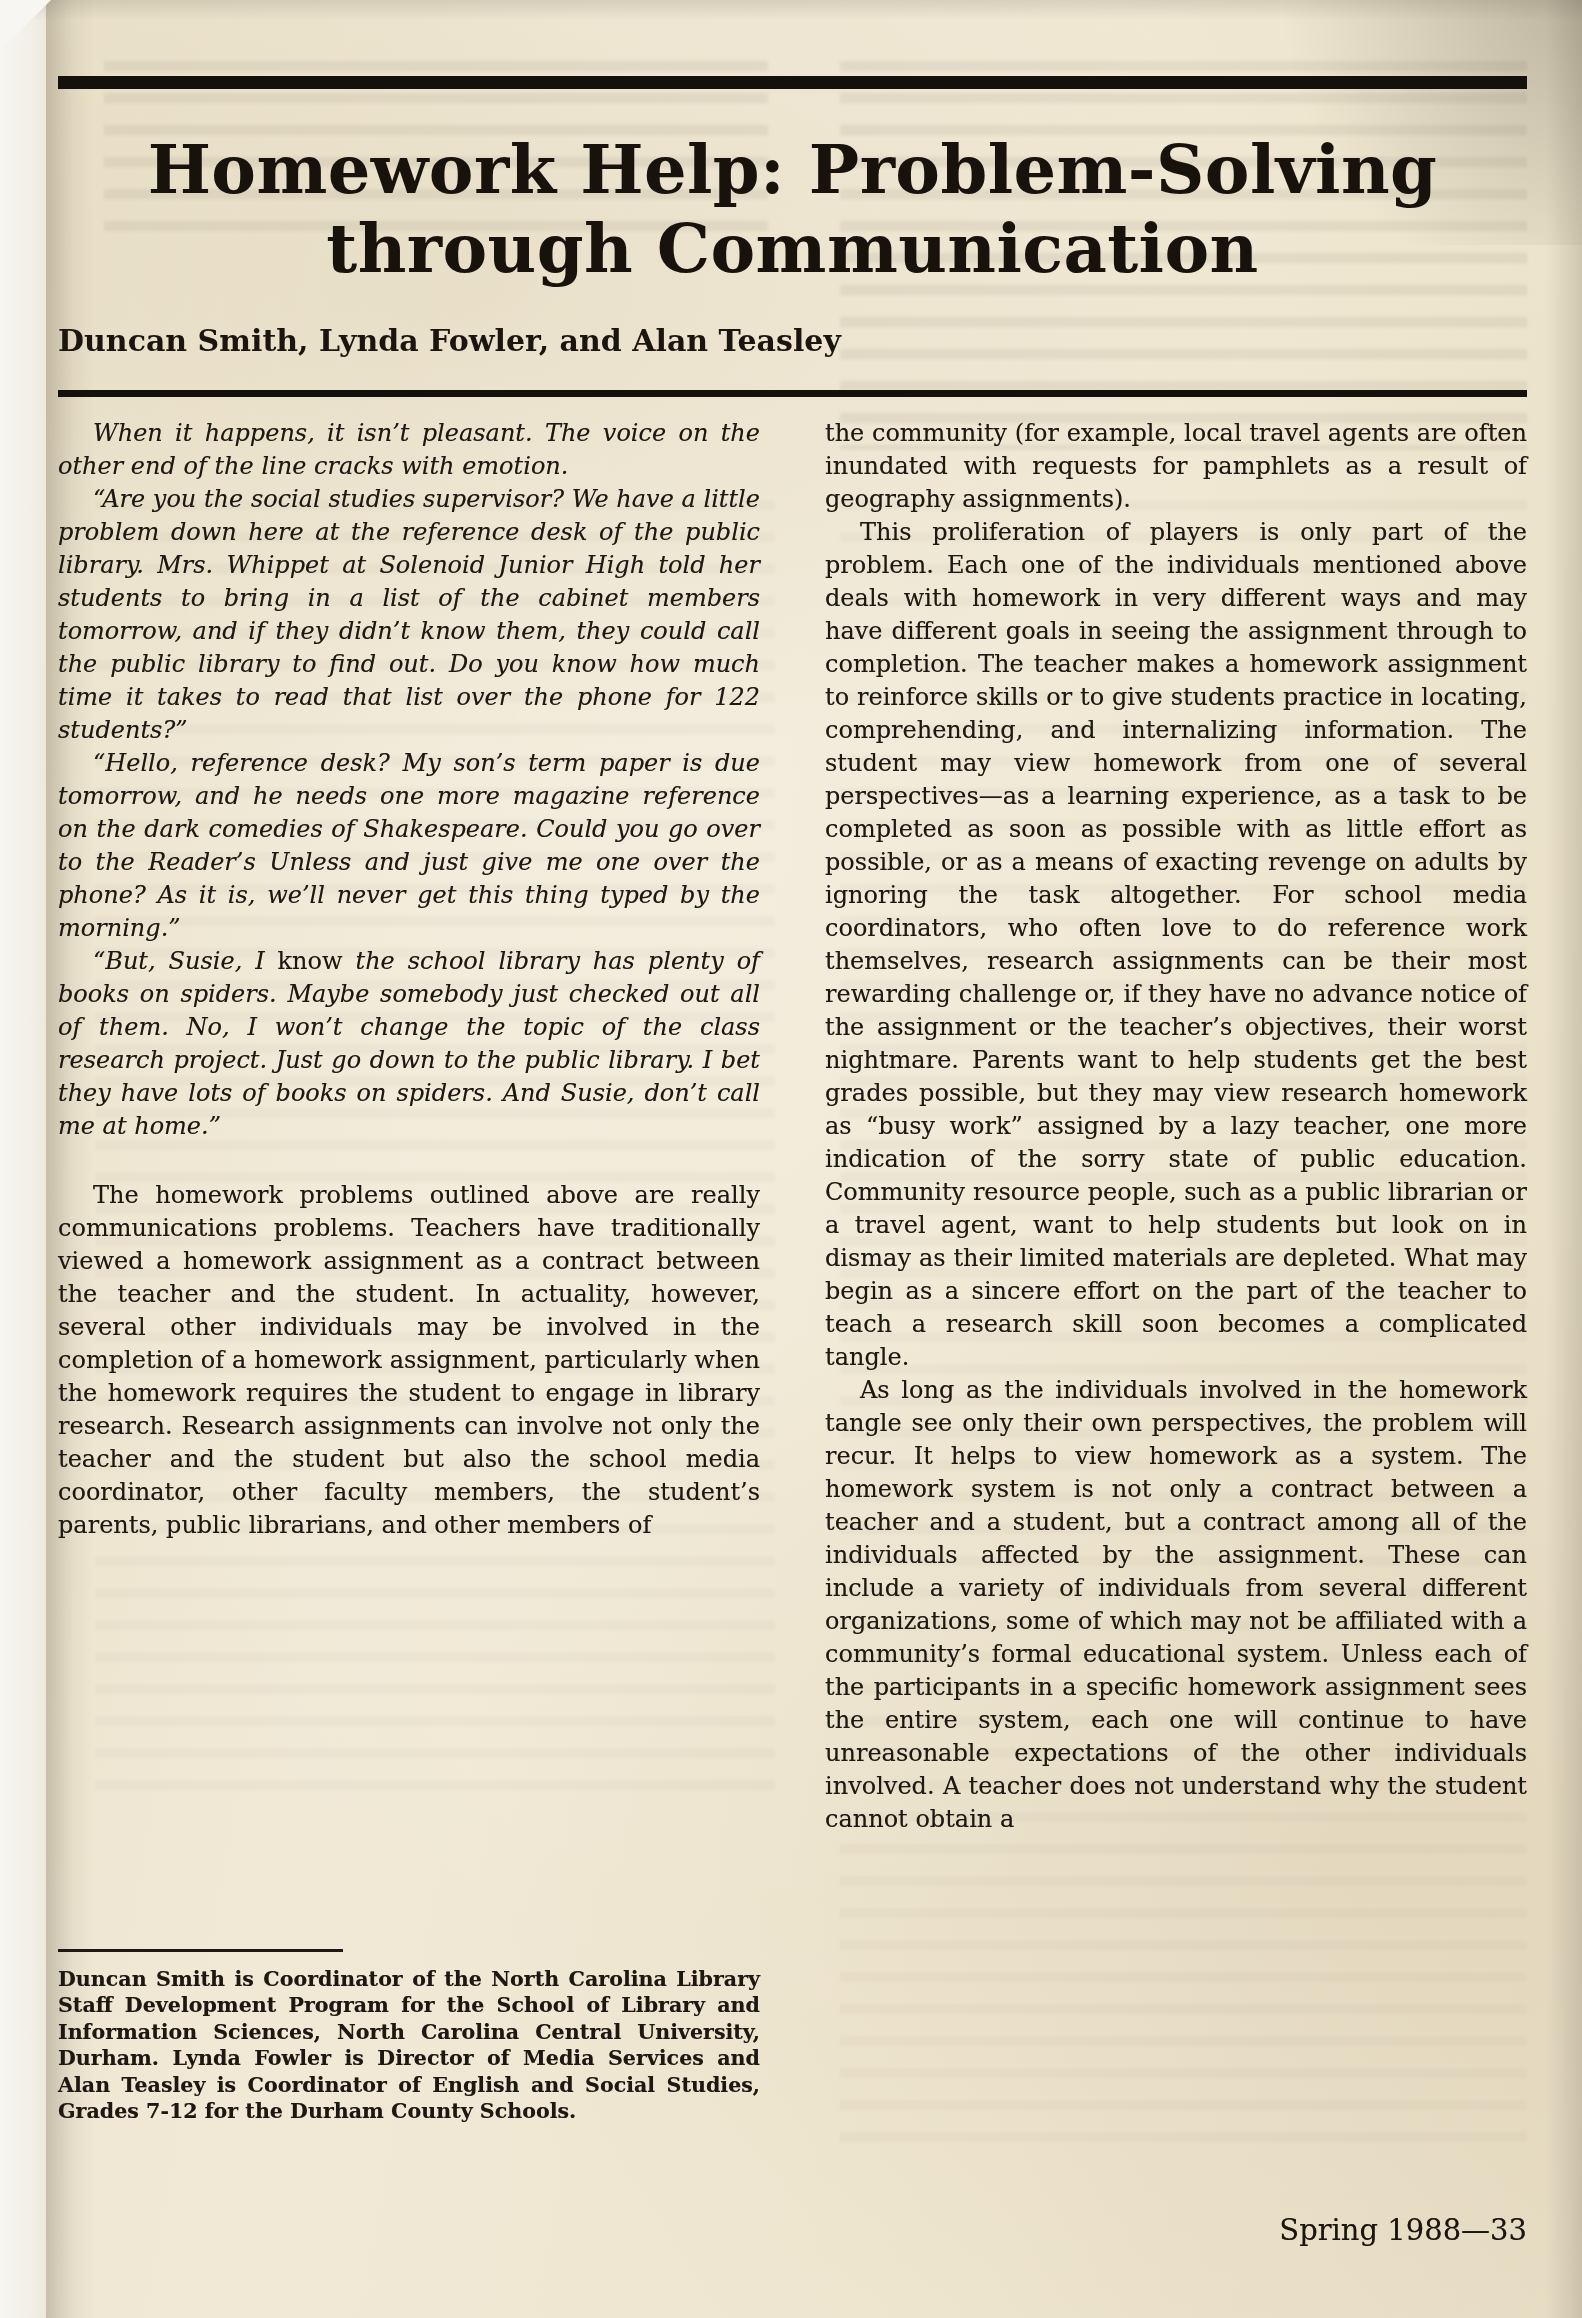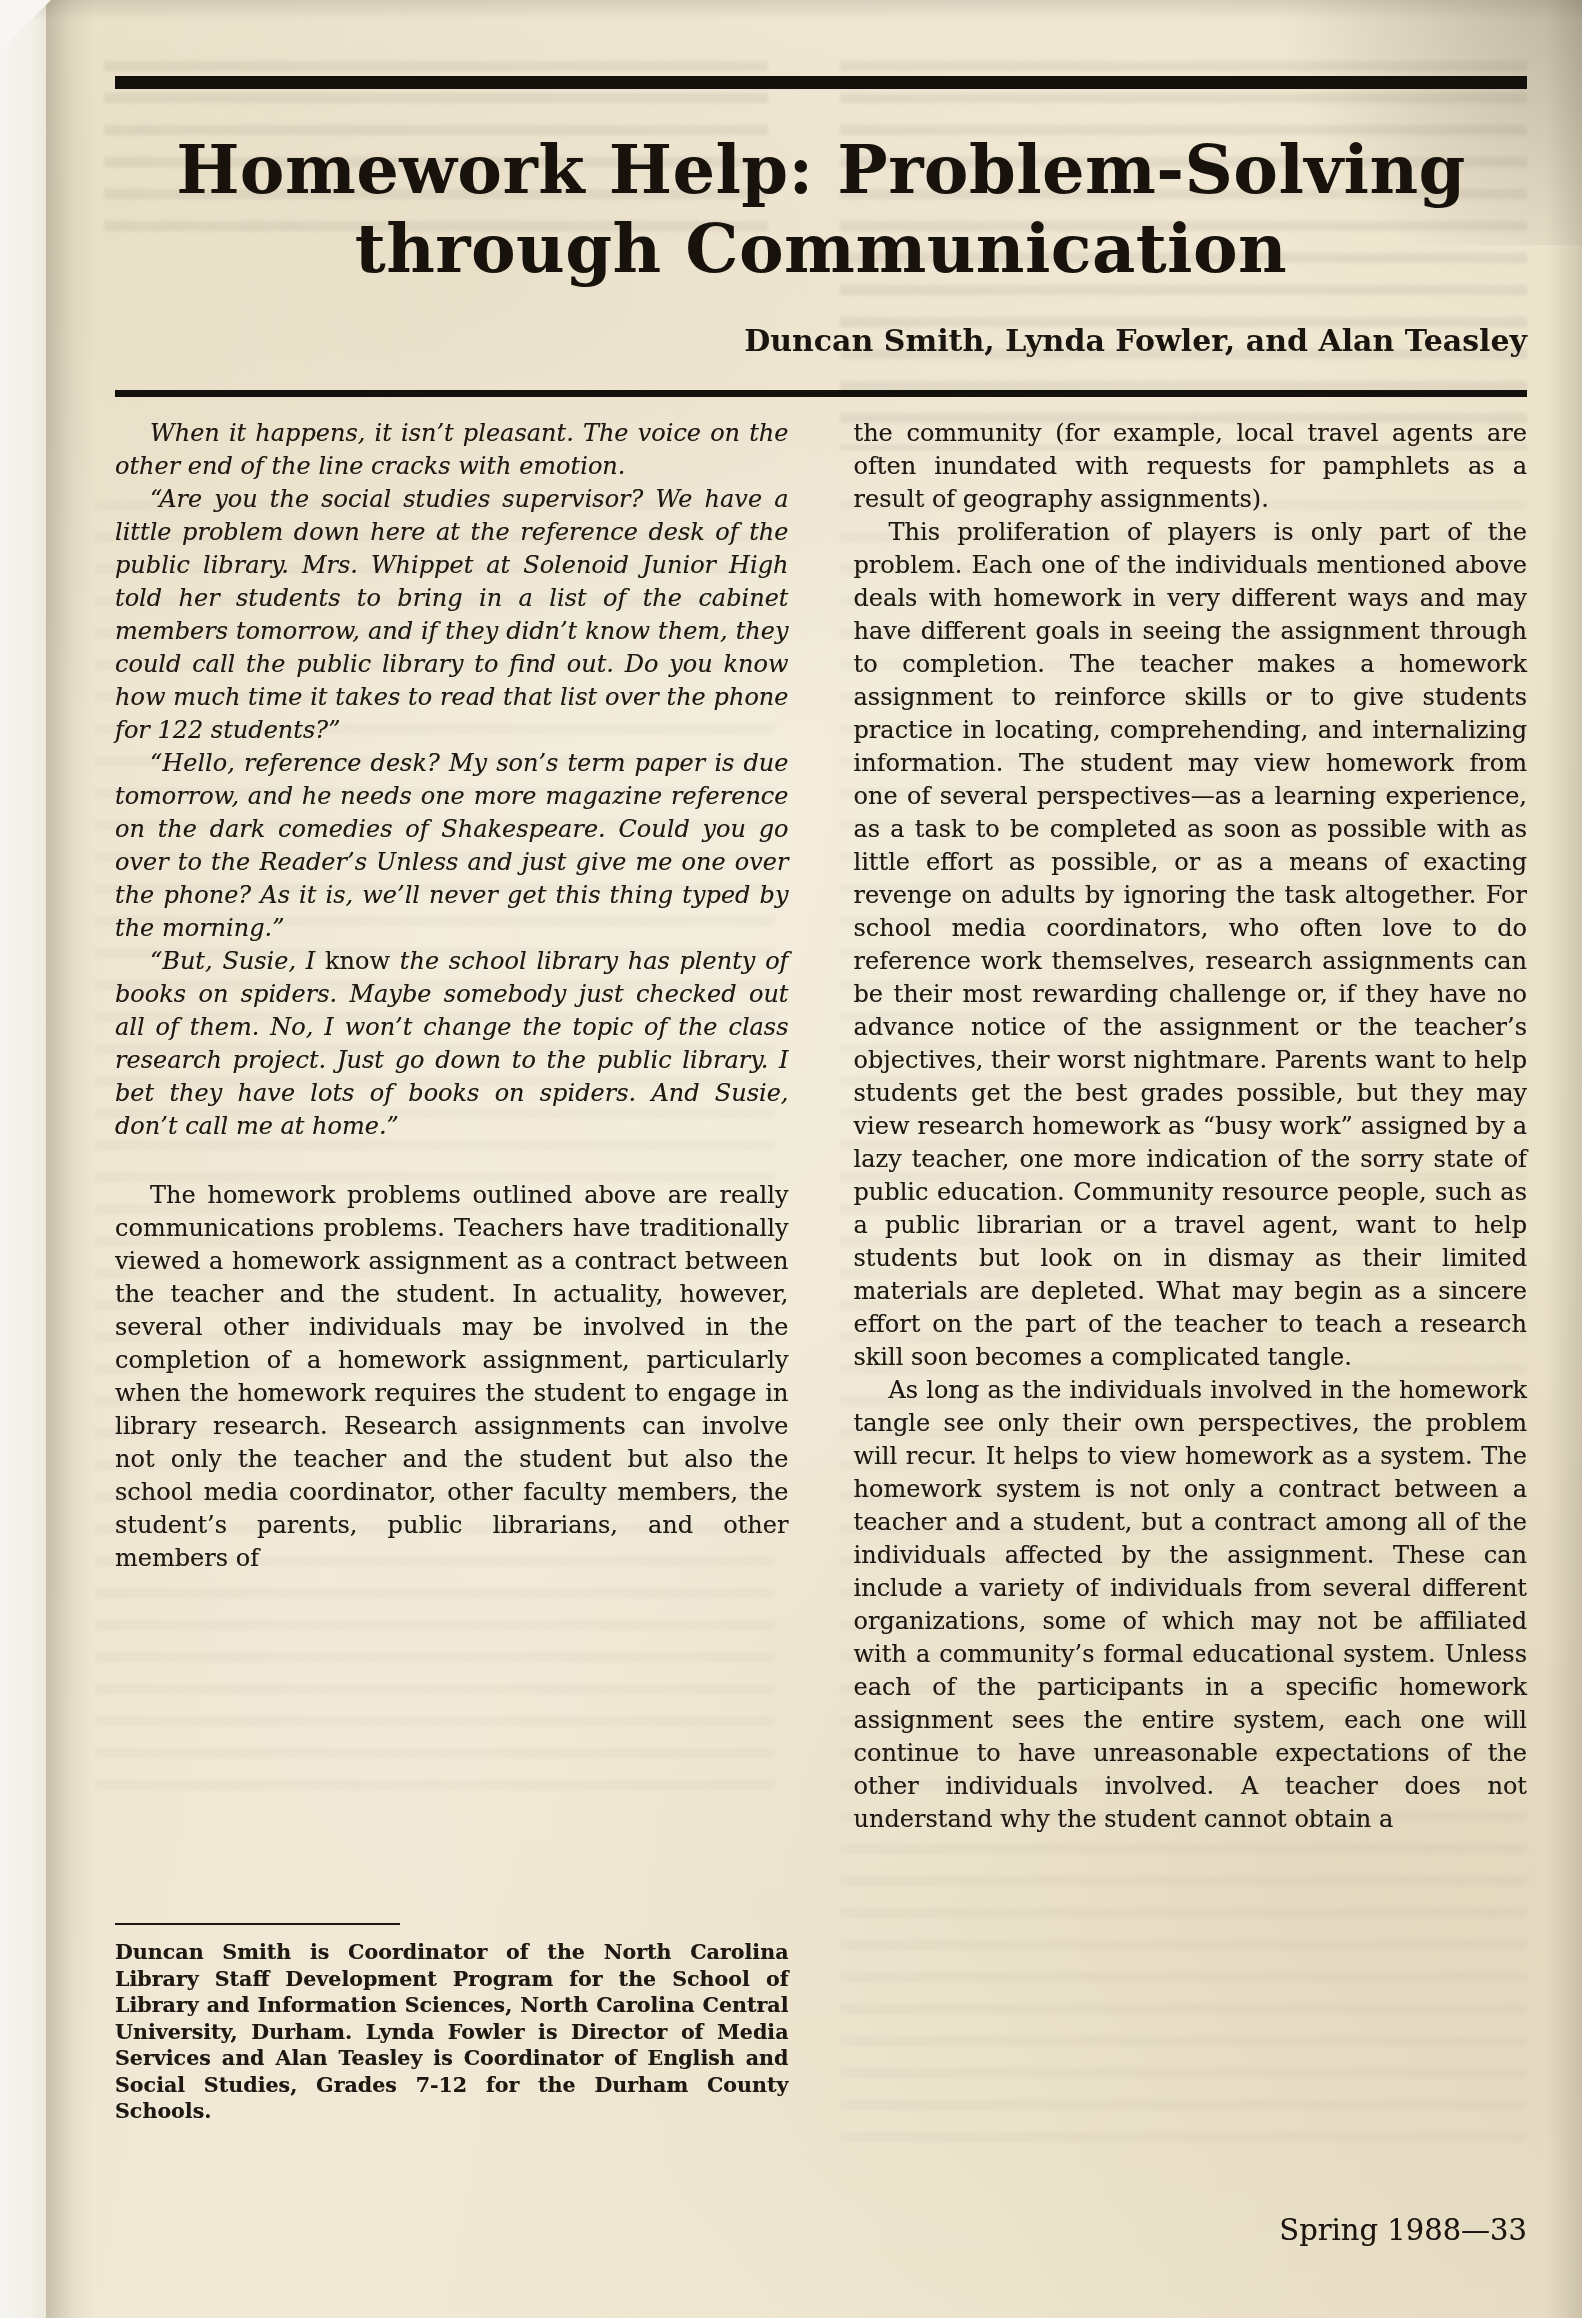--- a/index.html
+++ b/index.html
@@ -53,40 +53,40 @@
     background: repeating-linear-gradient(180deg,
       rgba(74,64,48,0) 0px, rgba(74,64,48,0) 8.7px,
       rgba(74,64,48,0.85) 11px, rgba(74,64,48,0.85) 19px,
       rgba(74,64,48,0) 21.4px, rgba(74,64,48,0) 32px);
   }
   .bleed-tl { left: 104px; top: 51px; width: 664px; height: 196px; opacity: 0.085; }
   .bleed-tr { left: 840px; top: 51px; width: 687px; height: 399px; opacity: 0.085; }
   .bleed-ml { left: 95px; top: 490px; width: 680px; height: 1305px; opacity: 0.035; }
   .bleed-mr { left: 840px; top: 490px; width: 687px; height: 1661px; opacity: 0.035; }
 
-  .content { position: relative; padding: 76px 55px 0 115px; }
+  .content { position: relative; padding: 76px 55px 0 58px; }
 
   .rule { background: #14100c; }
   .rule-top { height: 12.7px; }
   .rule-mid { height: 7.1px; margin-top: 32px; }
 
   .title {
     margin: 41px 0 0 0;
     font-size: 67px;
     font-weight: 700;
     line-height: 1.18;
     text-align: center;
     letter-spacing: 0.4px;
     color: #17120c;
   }
   .title-line { display: block; }
 
   .byline {
     margin-top: 35px;
-    text-align: right;
+    text-align: left;
     font-weight: 700;
     font-size: 30px;
     color: #1a150f;
   }
 
   .columns {
     display: flex;
     gap: 65px;
     margin-top: 20px;
     height: 1835px;

